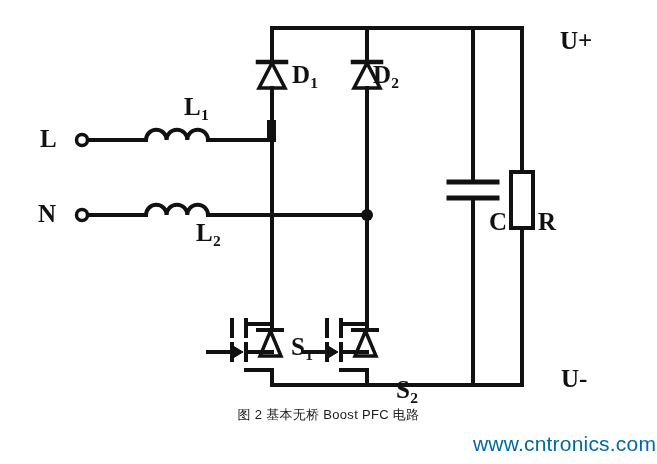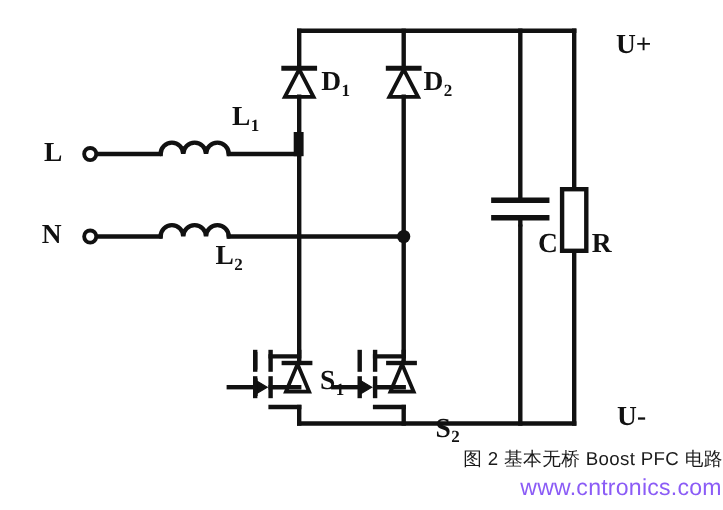--- a/index.html
+++ b/index.html
@@ -40,33 +40,33 @@
     position: relative;
     top: 0.30em;
     left: 0.02em;
     font-weight: bold;
   }
   #caption {
     position: absolute;
     left: 0;
     top: 406px;
     width: 657px;
-    text-align: right;
+    text-align: center;
     font-family: "Liberation Sans", sans-serif;
-    font-size: 17px;
+    font-size: 13px;
     color: #1a1a1a;
     letter-spacing: 0.3px;
   }
   #watermark {
     position: absolute;
     left: 473px;
     top: 432px;
     font-family: "Liberation Sans", sans-serif;
     font-size: 21px;
-    color: #8b5cf6;
+    color: #0369a1;
     letter-spacing: 0.2px;
     user-select: none;
   }
 </style>
 </head>
 <body>
 
 <div id="figure-root">
 
   <svg id="circuit-svg" viewBox="0 0 657 464">
@@ -193,27 +193,27 @@
 
     <rect x="267" y="120" width="9" height="22" fill="#111111"></rect>
     <circle cx="367" cy="215" r="6" fill="#111111"></circle>
 
   </svg>
 
   <div class="lbl lbl-big" style="left:40px; top:126px;"><span>L</span></div>
 
   <div class="lbl lbl-big" style="left:38px; top:201px;"><span>N</span></div>
 
-  <div class="lbl lbl-big" style="left:211px; top:94px;"><span>L</span><span class="sub">1</span></div>
+  <div class="lbl lbl-big" style="left:184px; top:94px;"><span>L</span><span class="sub">1</span></div>
 
   <div class="lbl lbl-big" style="left:196px; top:172px;margin-top:48px;"><span>L</span><span class="sub">2</span></div>
 
   <div class="lbl lbl-big" style="left:292px; top:62px;text-align:center;"><span>D</span><span class="sub">1</span></div>
 
-  <div class="lbl lbl-big" style="left:385px; top:62px;"><span>D</span><span class="sub">2</span></div>
+  <div class="lbl lbl-big" style="left:373px; top:62px;"><span>D</span><span class="sub">2</span></div>
 
   <div class="lbl lbl-big" style="left:291px; top:334px;"><span>S</span><span class="sub">1</span></div>
 
   <div class="lbl lbl-big" style="left:396px; top:330px;margin-top:47px;"><span>S</span><span class="sub">2</span></div>
 
   <div class="lbl lbl-big" style="left:489px; top:209px;"><span>C</span></div>
 
   <div class="lbl lbl-big" style="left:538px; top:209px;"><span>R</span></div>
 
   <div class="lbl lbl-big" style="left:560px; top:28px;"><span>U+</span></div>

